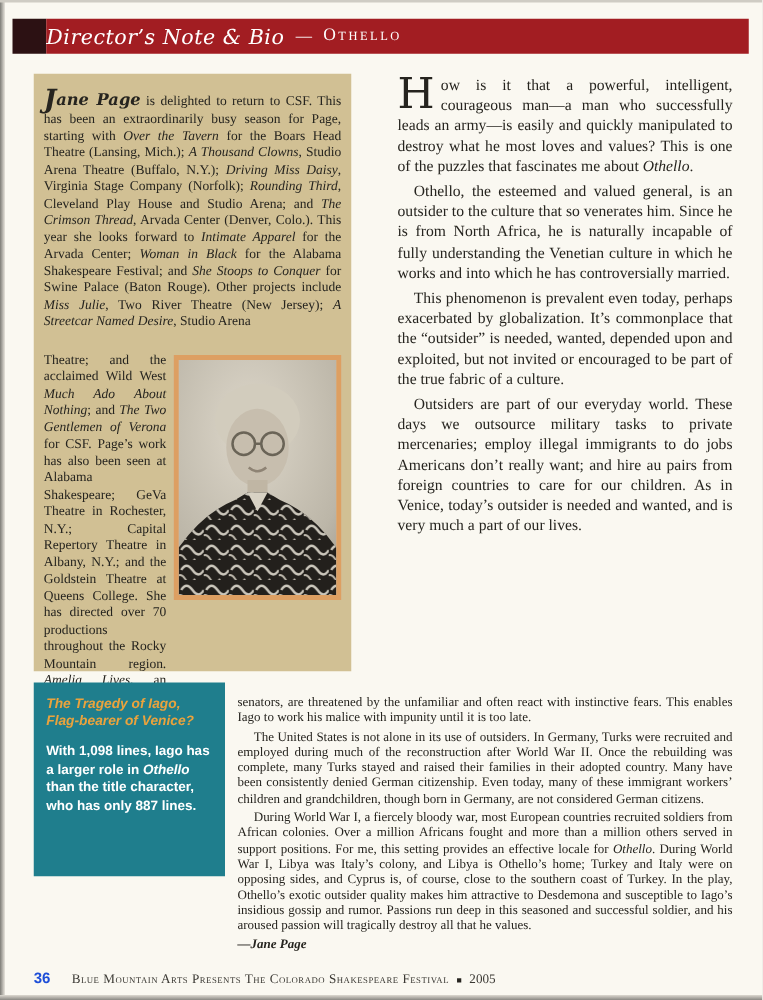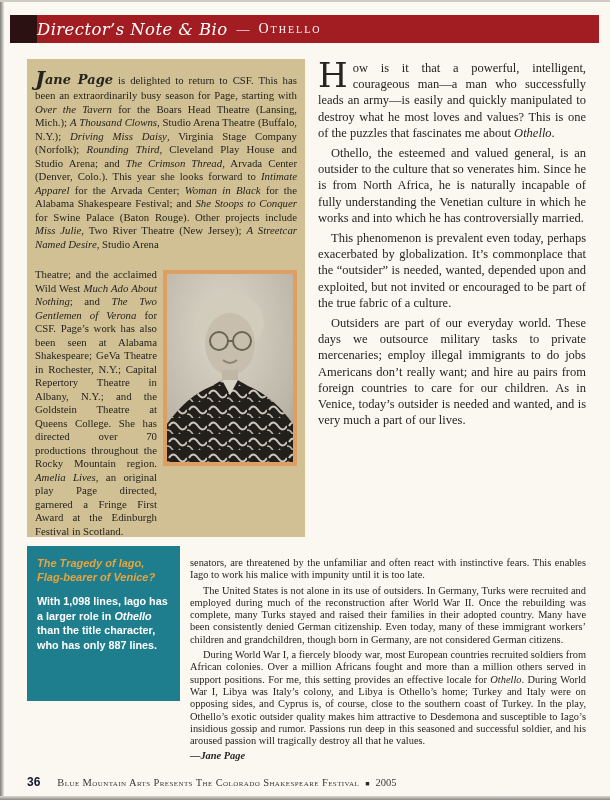--- a/index.html
+++ b/index.html
@@ -18,21 +18,21 @@
   
   .header-bar { position:absolute; left:10px; top:15px; width:589px; height:28px; display:flex; }
   .header-square { width:27px; height:100%; }
   .header-rest { flex:1; display:flex; align-items:center; padding-left:0; gap:9px; }
   .header-title { color:#ffffff; font-family:"DejaVu Serif", serif; font-style:italic;
     font-size:16.5px; letter-spacing:.4px; white-space:nowrap; }
   .header-sep { color:#ffffff; font-size:13px; }
   .header-show { color:#ffffff; font-variant:small-caps; font-size:14px; letter-spacing:2px; }
 
   
-  .bio-block { position:absolute; left:27px; top:59px; width:278px; height:478px;
+  .bio-block { position:absolute; left:27px; top:59px; width:254px; height:478px;
     padding:9px 8px; box-sizing:border-box; }
   .bio-p { font-size:10.8px; line-height:13.5px; text-align:justify; margin:0; }
   .lead-initial { font-family:"DejaVu Serif", serif; font-style:italic; font-weight:bold;
     font-size:21px; line-height:1; vertical-align:-2px; }
   .lead-rest { font-family:"DejaVu Serif", serif; font-style:italic; font-weight:bold; font-size:13px; }
   .bio-row { display:flex; gap:6px; margin-top:17px; align-items:flex-start; }
   .bio-left { width:122px; }
   .photo-figure { width:126px; height:188px; border:4px solid #dd9f62; background:#c9c2b4;
     flex:0 0 auto; margin-top:2px; }
   .photo-figure svg { display:block; }
@@ -50,21 +50,21 @@
   .dropcap { float:left; font-family:"DejaVu Serif", serif; font-size:34px; line-height:27px;
     padding:2px 5px 0 0; }
 
   
   .note-wide { position:absolute; left:190px; top:557px; width:396px; }
   .note-wide p { font-size:10.4px; line-height:12.3px; text-align:justify; margin:0 0 3px; }
   .signature { text-align:right; font-weight:bold; font-style:italic; font-size:11.5px; margin-top:3px; }
 
   
   .footer { position:absolute; left:27px; top:775px; display:flex; align-items:baseline; gap:17px; }
-  .page-num { font-family:"Liberation Sans", sans-serif; font-weight:bold; font-size:12px; color:#0f172a; }
+  .page-num { font-family:"Liberation Sans", sans-serif; font-weight:bold; font-size:12px; color:#1d4ed8; }
   .footer-line { display:flex; align-items:baseline; gap:6px; }
   .footer-text { font-variant:small-caps; font-size:10.5px; letter-spacing:.4px; color:#3a3833; }
   .footer-bullet { font-size:7px; color:#26241f; }
   .footer-year { font-size:10.5px; color:#3a3833; }
 </style>
 </head>
 <body>
 
 <div class="page">
   <div class="edge-left"></div>

